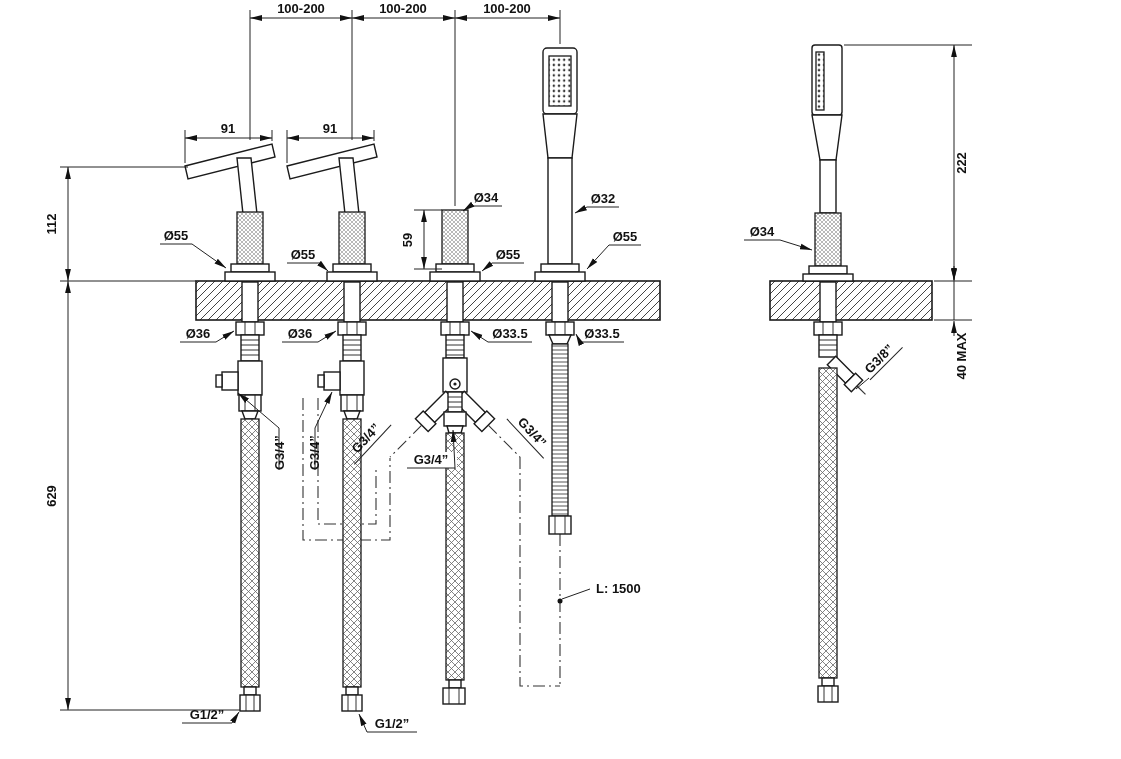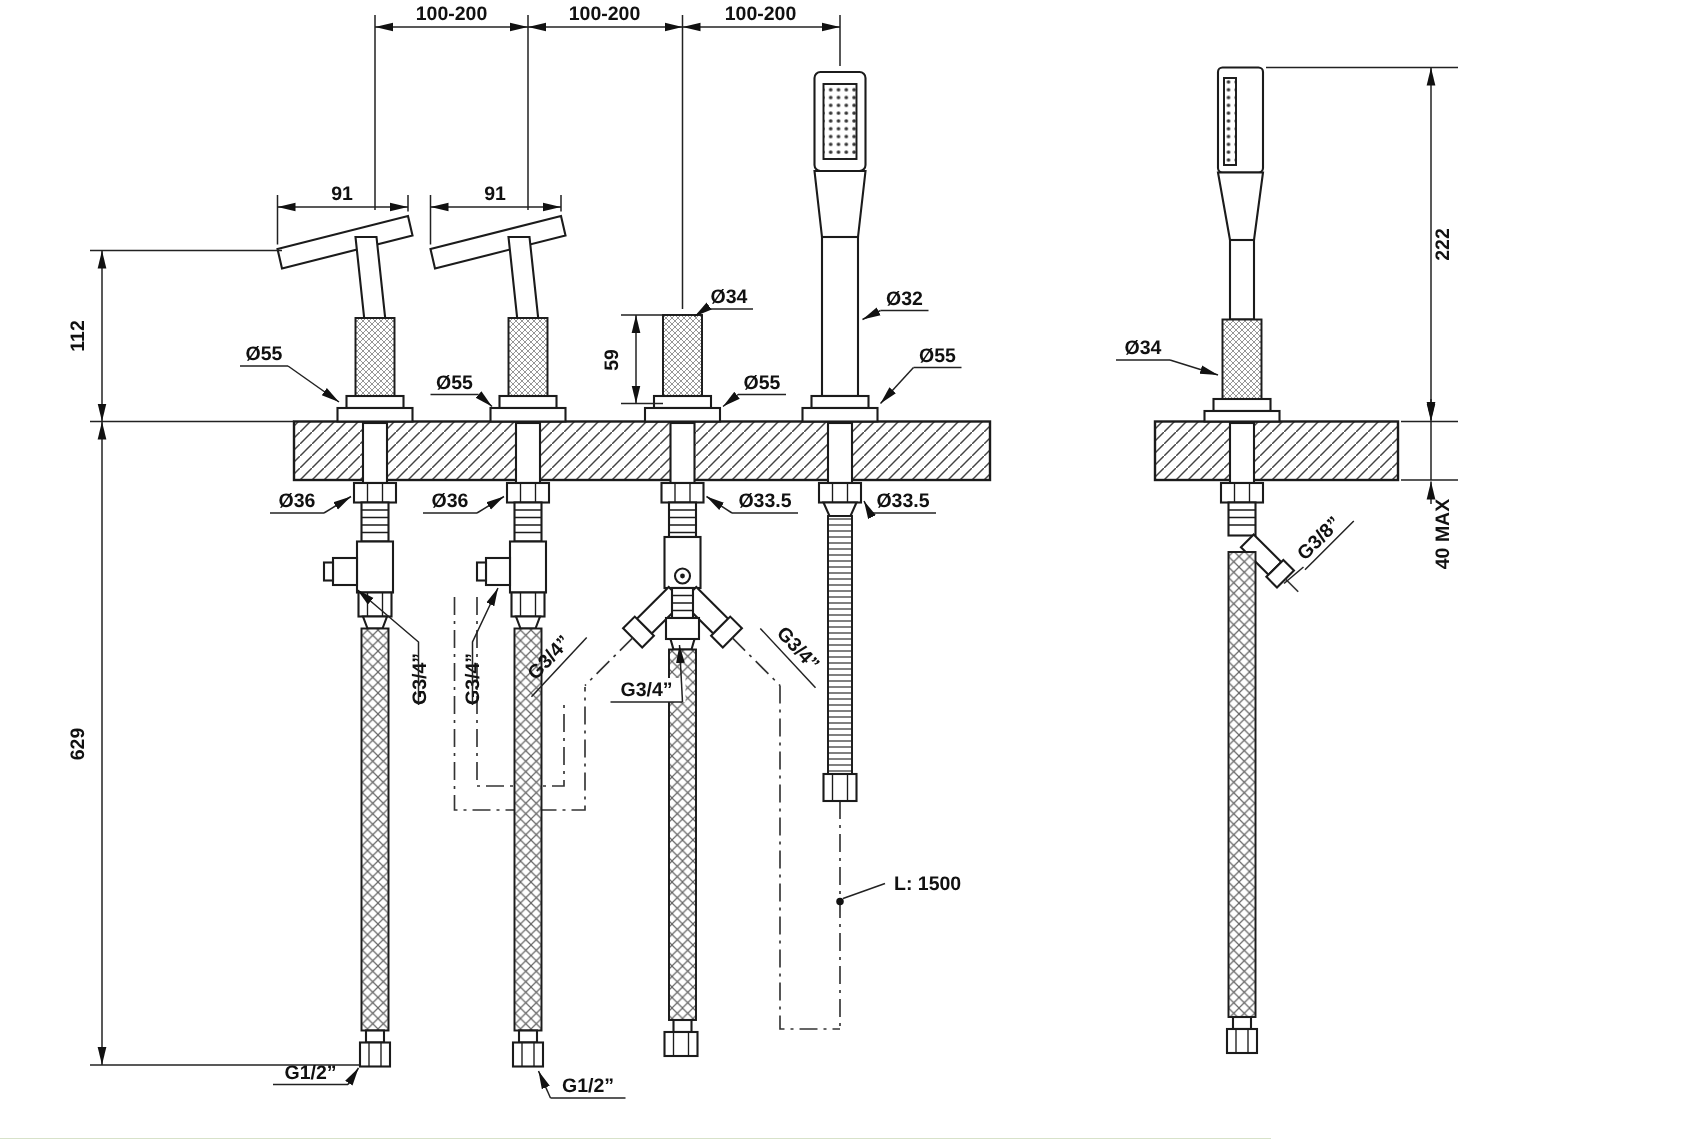--- a/index.html
+++ b/index.html
@@ -1,16 +1,16 @@
 <!DOCTYPE html>
 <html><head>
 <meta charset="utf-8">
 <style>
   html,body{margin:0;padding:0;background:#fff;}
-  .canvas{width:964px;height:759px;background:#4d7c0f;}
+  .canvas{width:964px;height:759px;background:#3b82f6;}
   svg{display:block;}
   .t{font-family:"Liberation Sans","DejaVu Sans",sans-serif;font-size:13px;font-weight:bold;fill:#111;}
   .s {stroke:#1b1b1b;stroke-width:1.4;fill:#fff;}
   .sn{stroke:#1b1b1b;stroke-width:1.4;fill:none;}
   .p {stroke:#1b1b1b;stroke-width:1.3;}
   .d {stroke:#222;stroke-width:1;fill:none;}
   .tl{stroke:#222;stroke-width:1;fill:none;}
   .il{stroke:#1b1b1b;stroke-width:0.9;fill:none;}
   .dd{stroke:#333;stroke-width:1.1;fill:none;stroke-dasharray:12 4 2 4;}
 </style>

